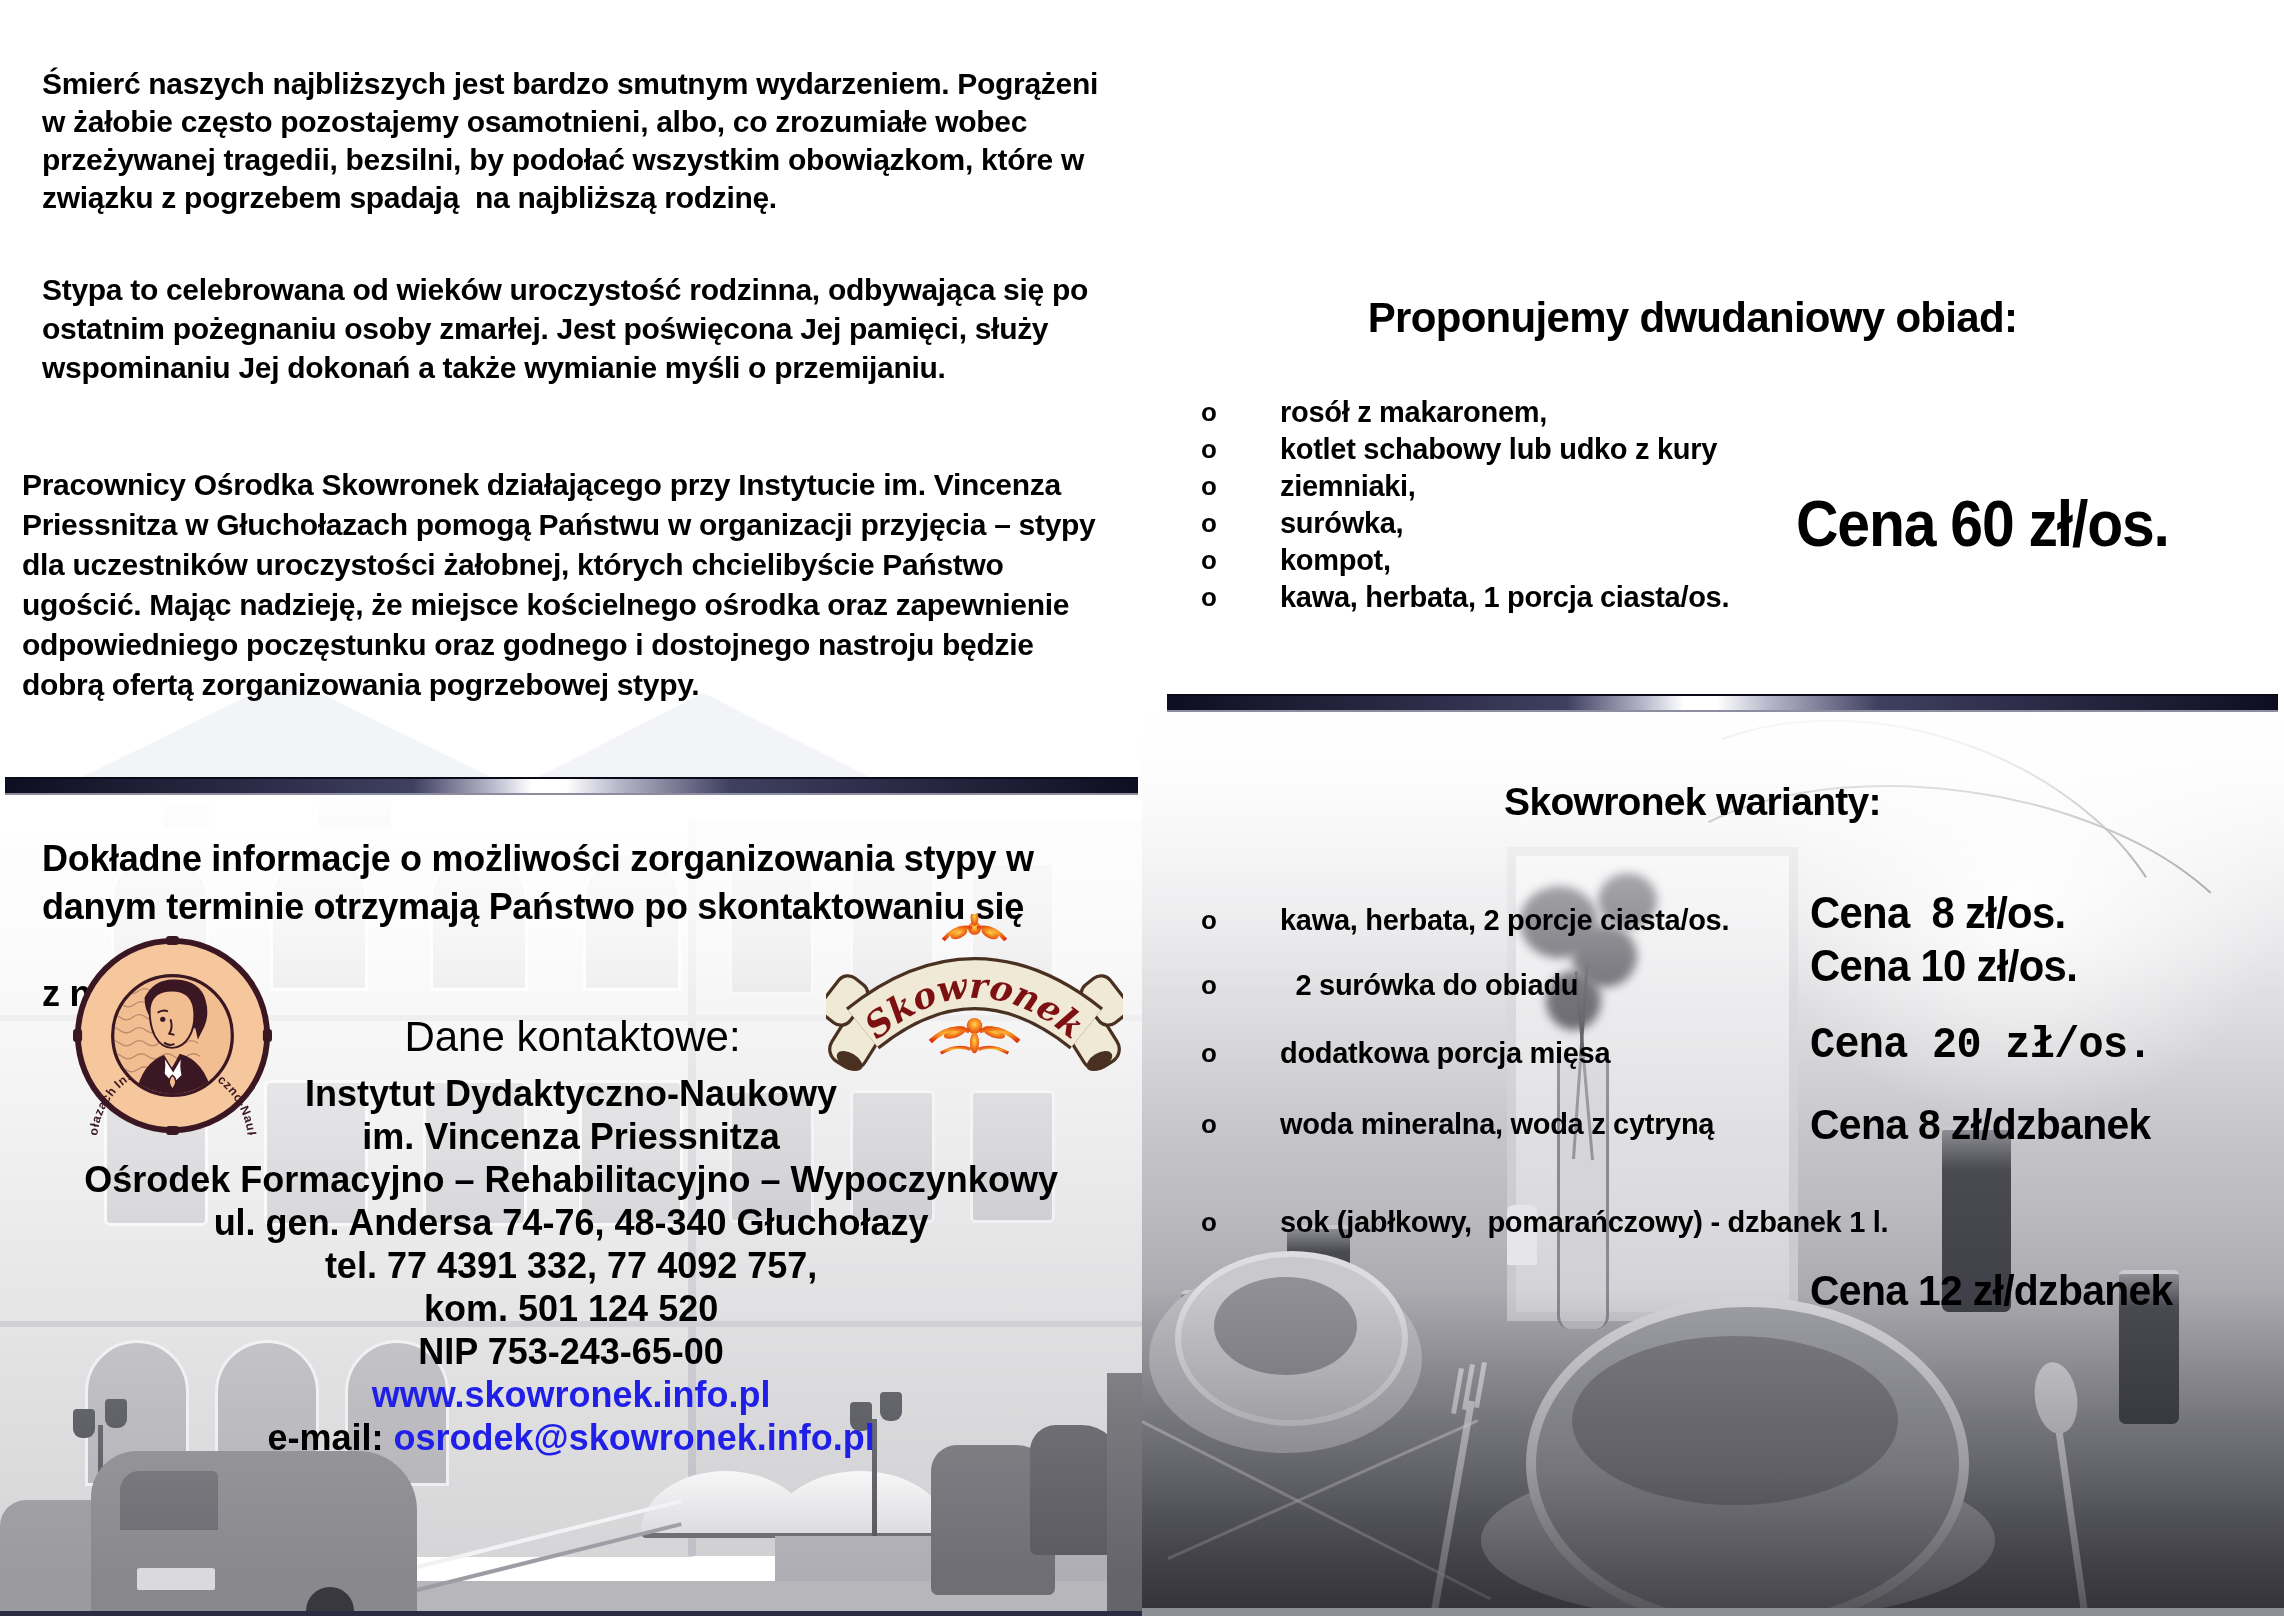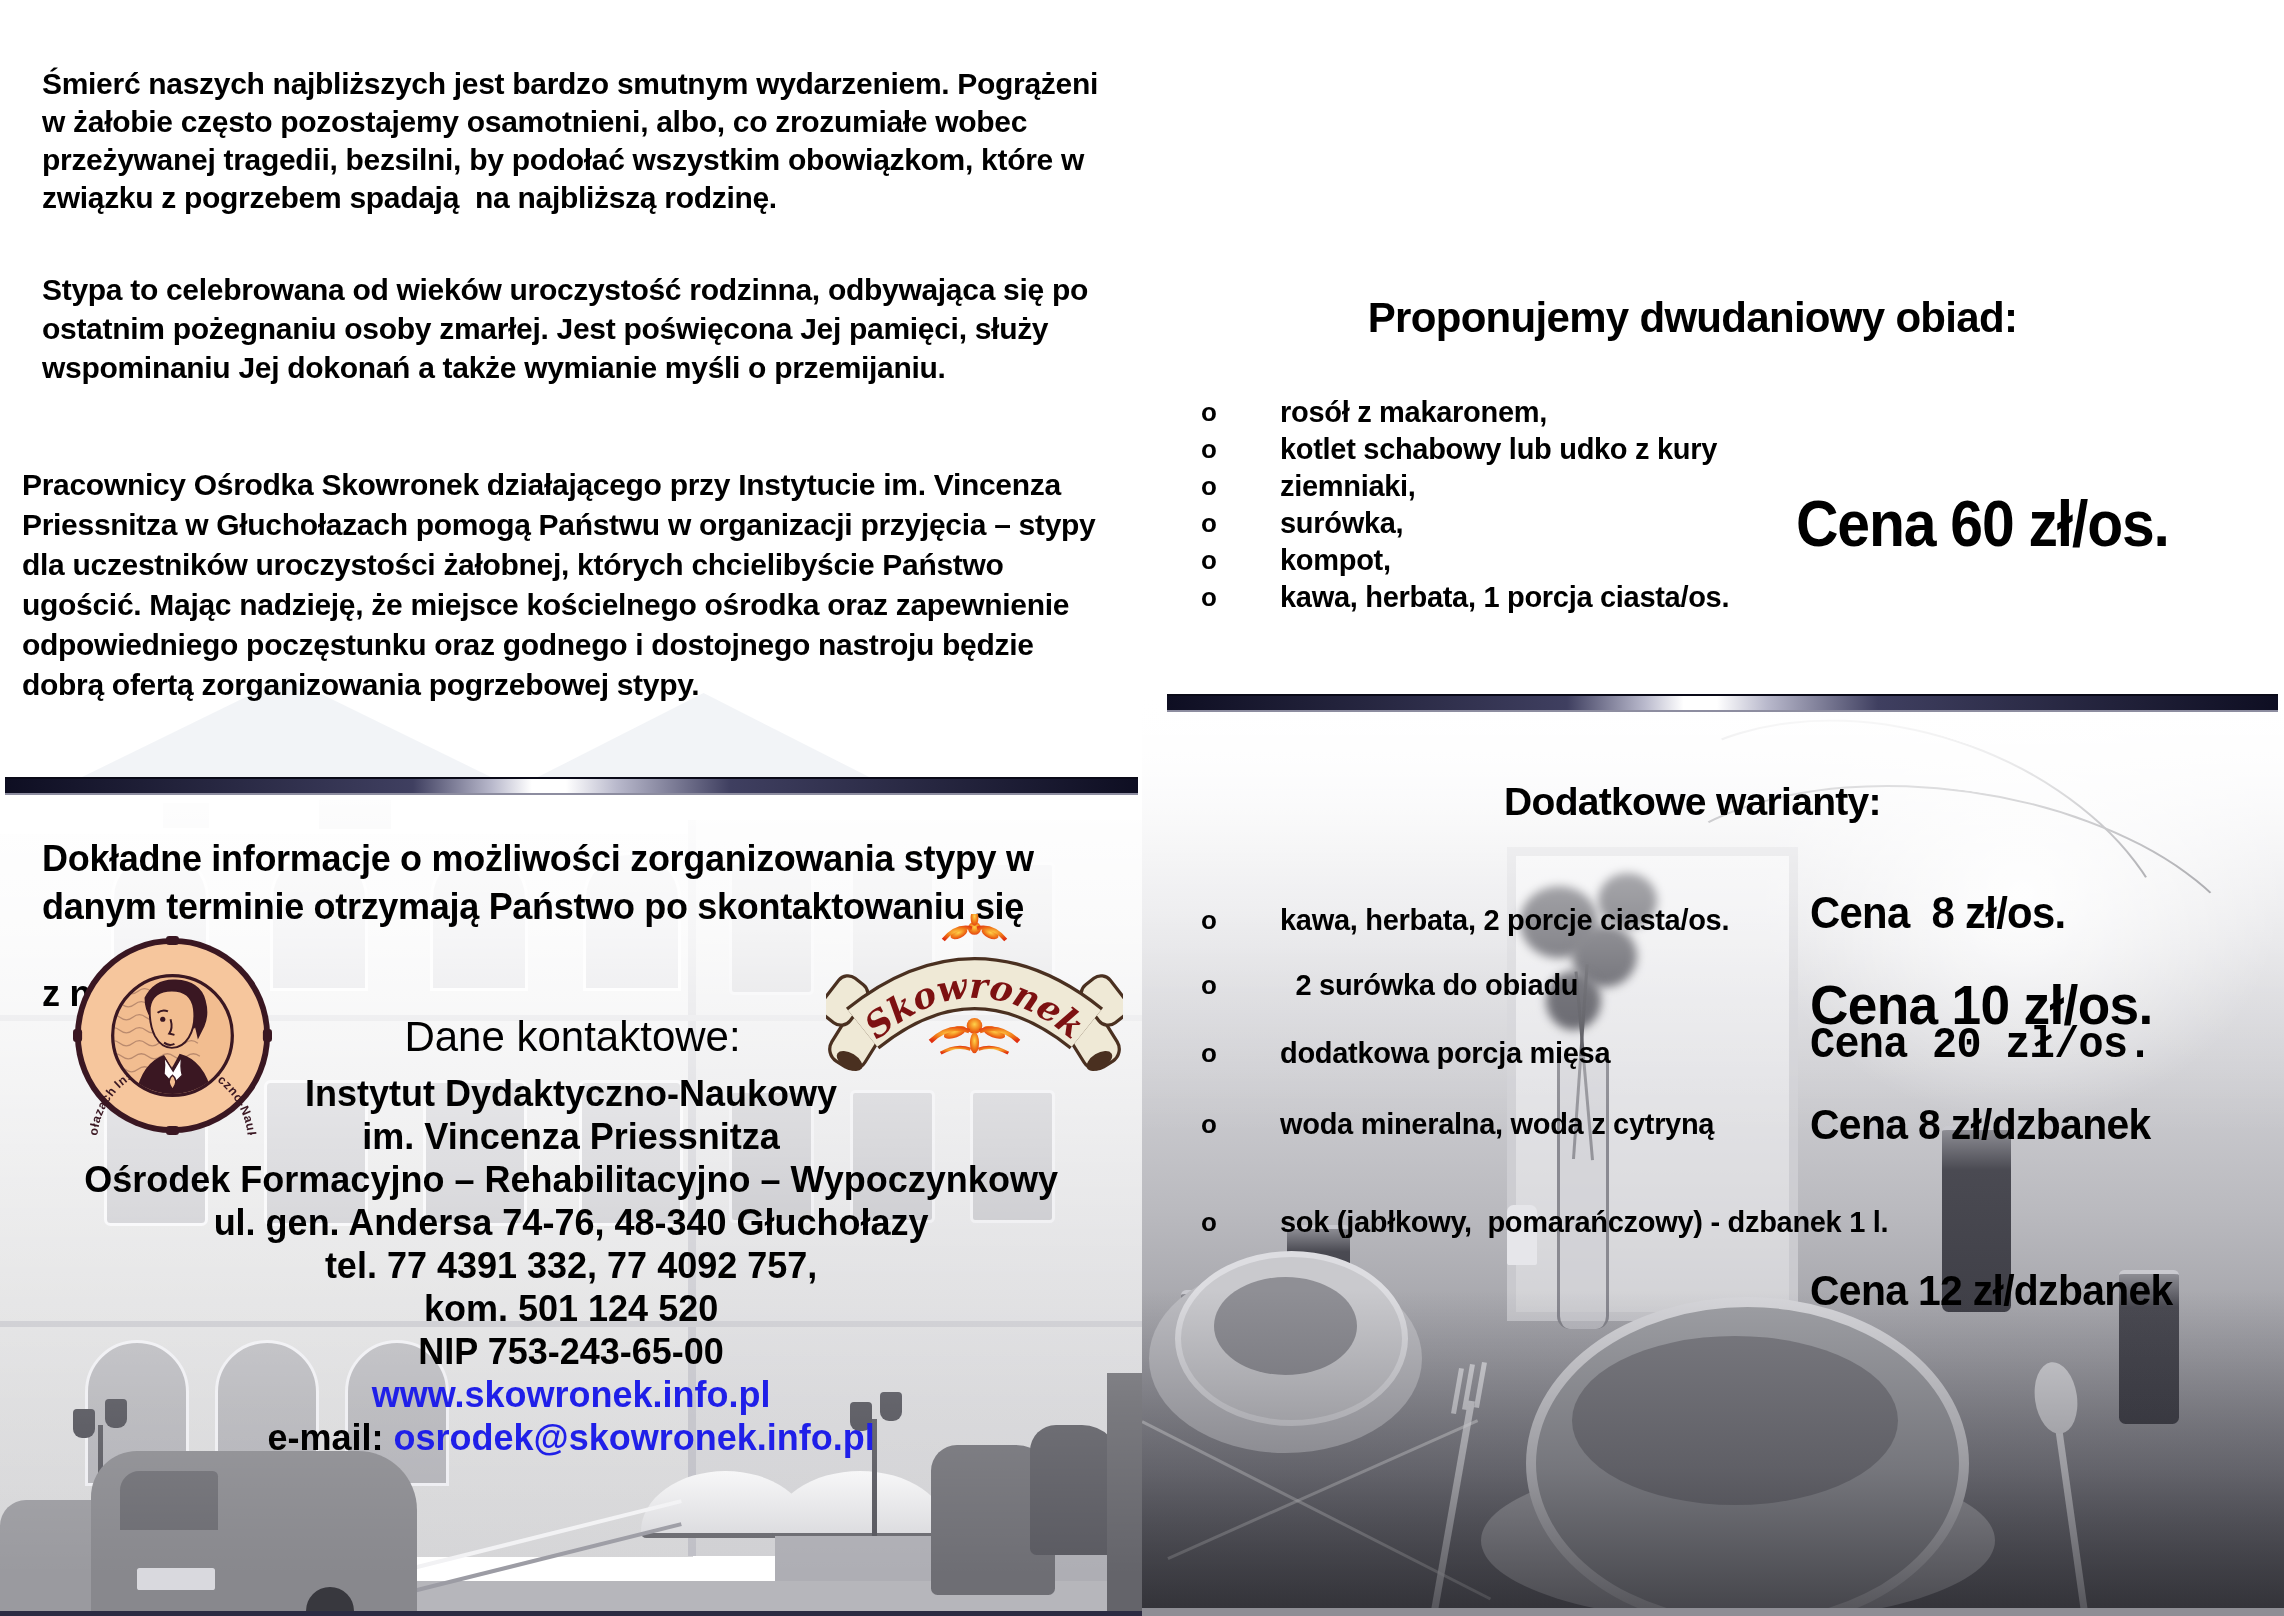--- a/index.html
+++ b/index.html
@@ -304,28 +304,28 @@
   <div class="lrow" style="top:433px;"><span class="bul">o</span><span>kotlet schabowy lub udko z kury</span></div>
   <div class="lrow" style="top:470px;"><span class="bul">o</span><span>ziemniaki,</span></div>
   <div class="lrow" style="top:507px;"><span class="bul">o</span><span>surówka,</span></div>
   <div class="lrow" style="top:544px;"><span class="bul">o</span><span>kompot,</span></div>
   <div class="lrow" style="top:581px;"><span class="bul">o</span><span>kawa, herbata, 1 porcja ciasta/os.</span></div>
 
   <div class="cena60"><span>Cena 60 zł/os.</span></div>
 
   <div class="divider divider-right"></div>
 
-  <div class="var-head">Dodatkowe warianty:</div>
+  <div class="var-head">Skowronek warianty:</div>
 
   <div class="lrow" style="top:904px;"><span class="bul">o</span><span>kawa, herbata, 2 porcje ciasta/os.</span></div>
   <div class="lrow" style="top:969px;"><span class="bul">o</span><span>  2 surówka do obiadu</span></div>
   <div class="lrow" style="top:1037px;"><span class="bul">o</span><span>dodatkowa porcja mięsa</span></div>
   <div class="lrow" style="top:1108px;"><span class="bul">o</span><span>woda mineralna, woda z cytryną</span></div>
   <div class="lrow" style="top:1206px;"><span class="bul">o</span><span>sok (jabłkowy,  pomarańczowy) - dzbanek 1 l.</span></div>
 
   <div class="price" style="top:888px;font-size:44px;"><span>Cena  8 zł/os.</span></div>
-  <div class="price" style="top:972px;font-size:56px;"><span>Cena 10 zł/os.</span></div>
+  <div class="price" style="top:941px;font-size:44px;"><span>Cena 10 zł/os.</span></div>
   <div class="price" style="top:1020px;font-size:44px;font-family:Liberation Mono, monospace;"><span>Cena 20 zł/os.</span></div>
   <div class="price" style="top:1100px;font-size:43px;"><span>Cena 8 zł/dzbanek</span></div>
   <div class="price" style="top:1266px;font-size:43px;"><span>Cena 12 zł/dzbanek</span></div>
 
 </div>
 
 
 </body></html>

